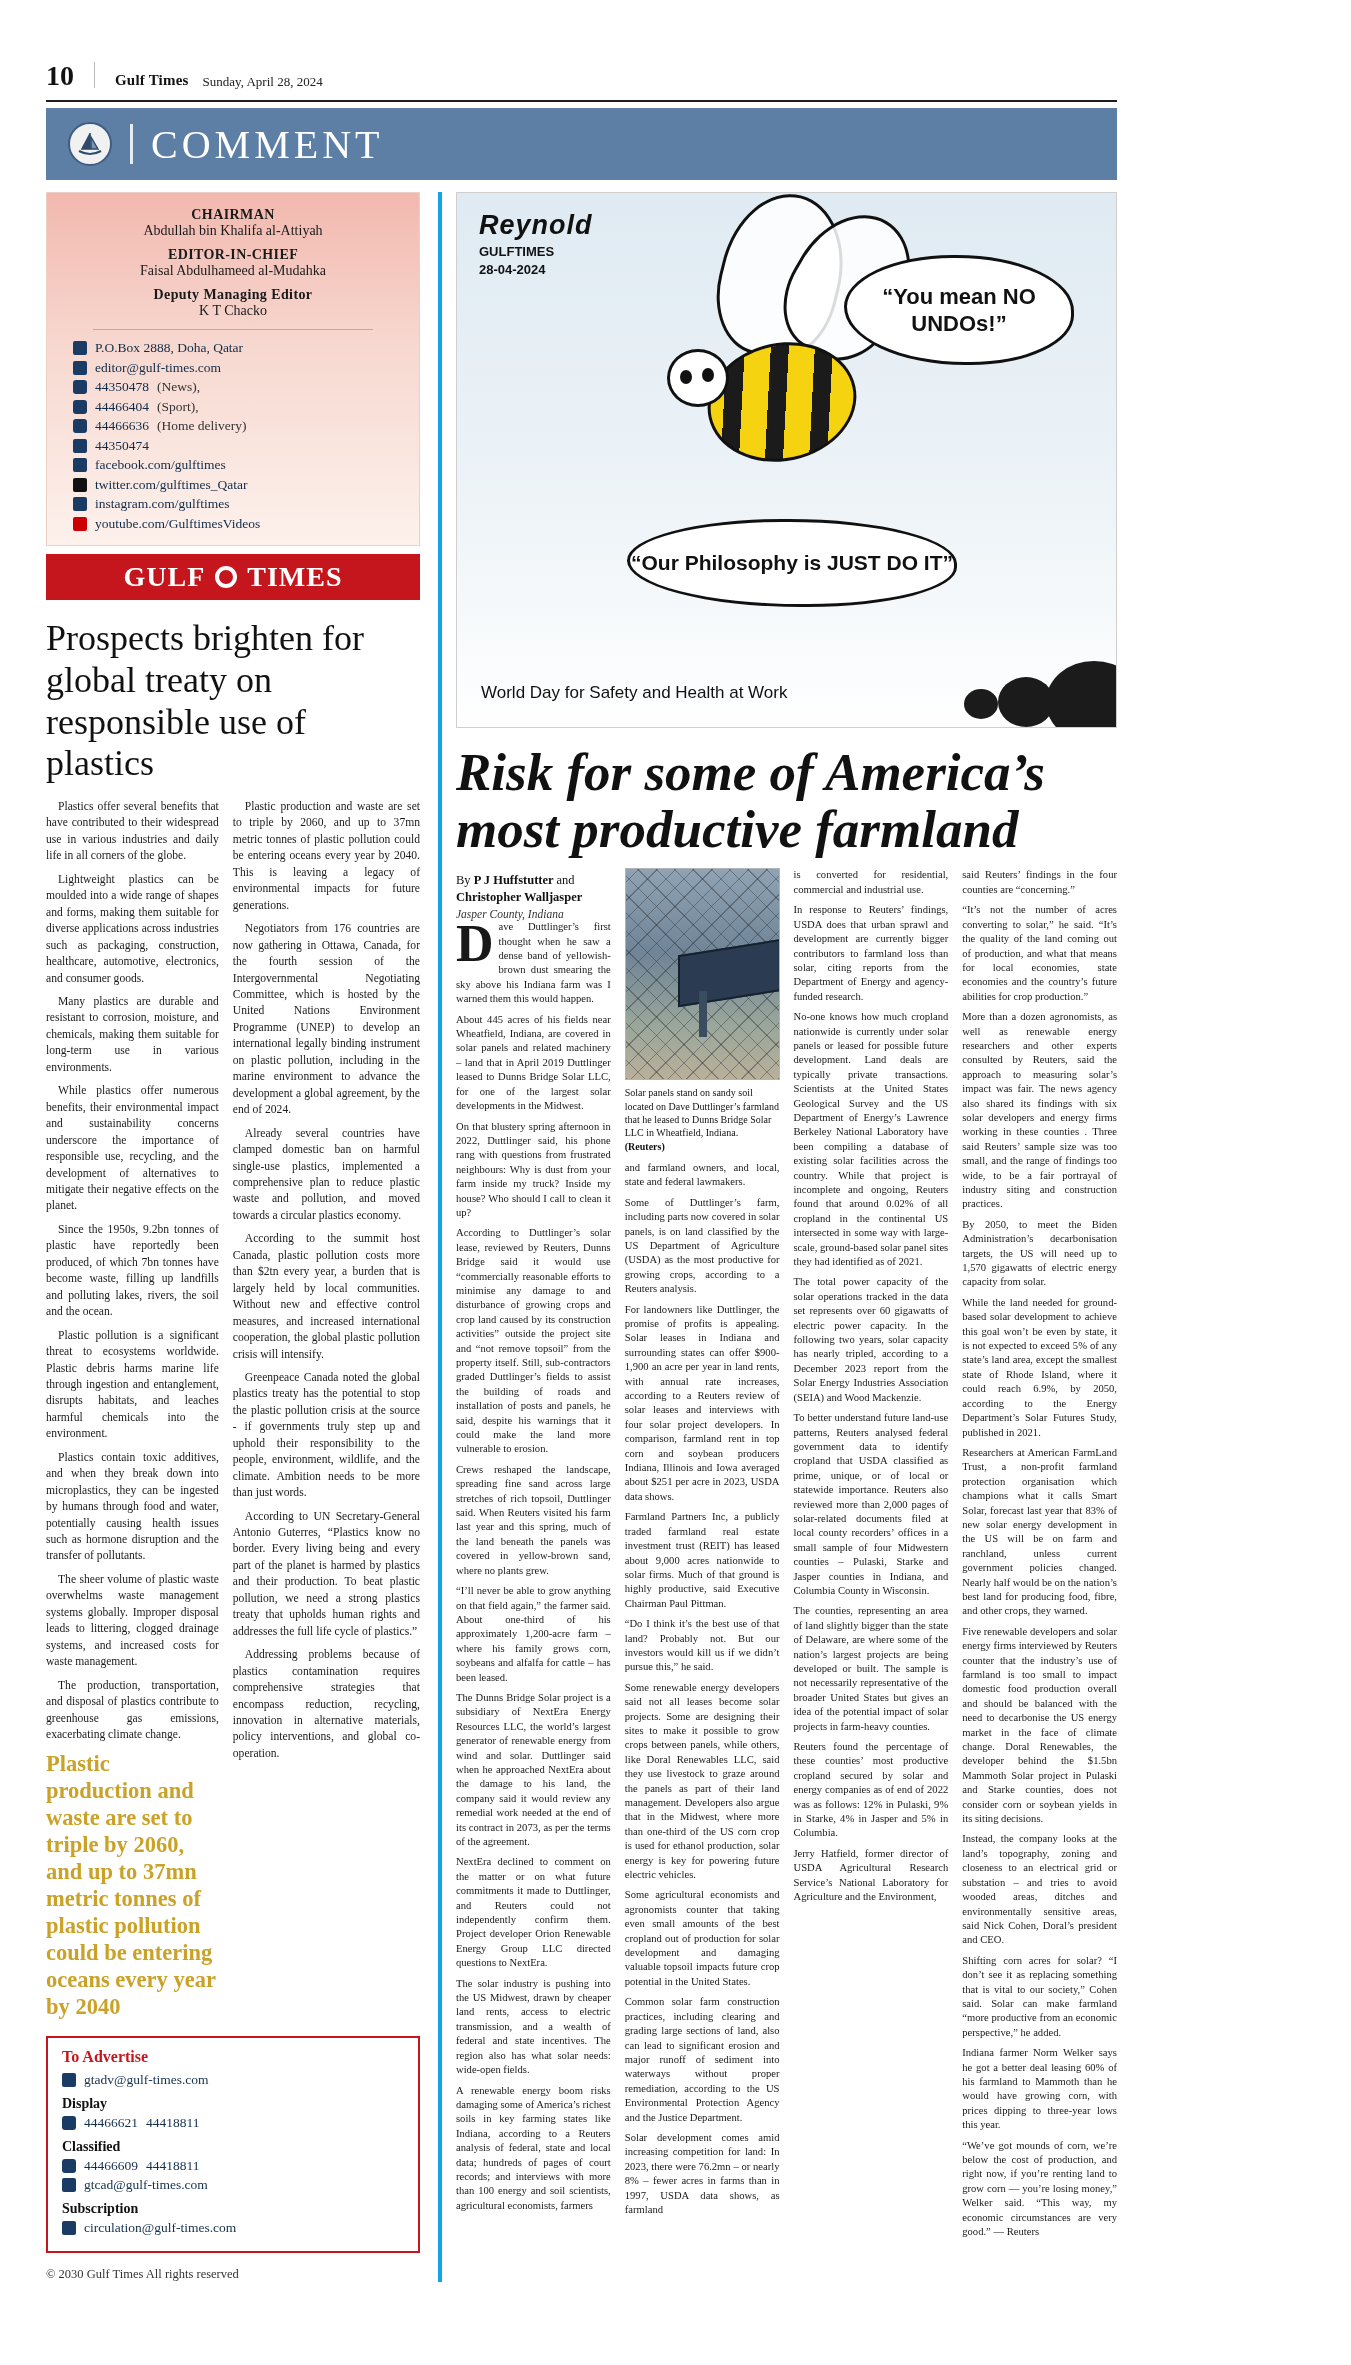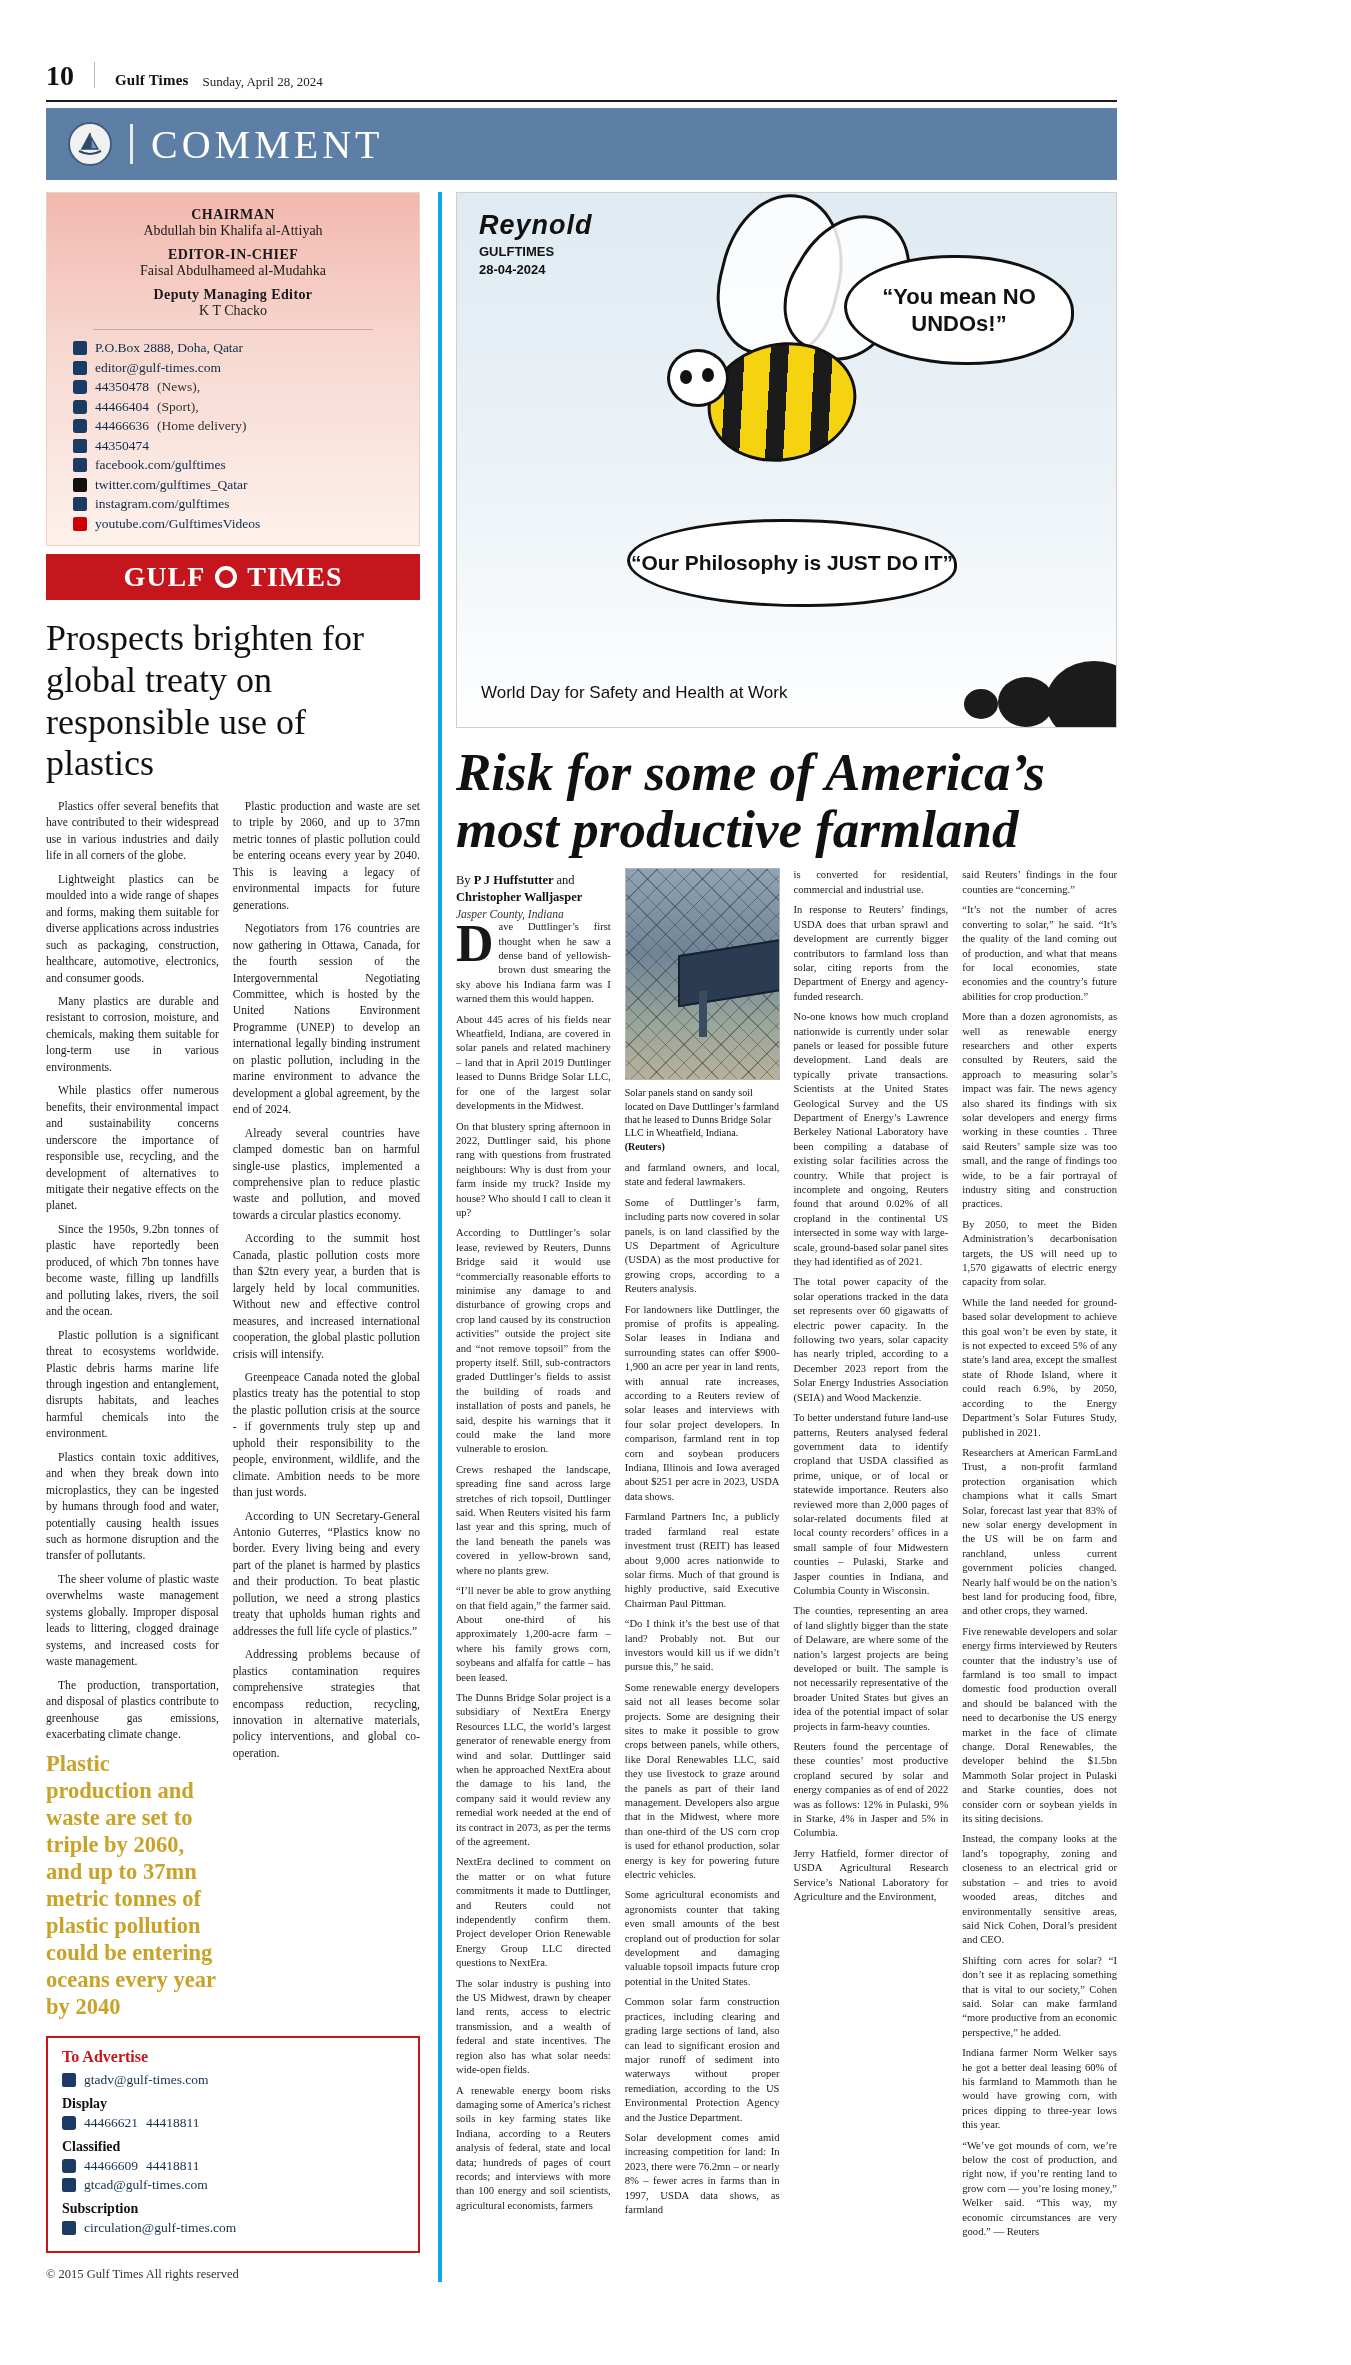--- a/index.html
+++ b/index.html
@@ -431,21 +431,21 @@
             <span class="cb-ic mail"></span>
             <span>gtcad@gulf-times.com</span>
           </div>
         <div class="ad-sub">Subscription</div>
         <div class="ad-row">
             <span class="cb-ic mail"></span>
             <span>circulation@gulf-times.com</span>
           </div>
       </div>
 
-      <div class="copyright">© 2015 Gulf Times All rights reserved</div>
+      <div class="copyright">© 2030 Gulf Times All rights reserved</div>
     </div>
 
     <div class="col-right">
 
       <div class="cartoon-wrap">
         <div class="cartoon-sig">
           <div class="big">Reynold</div>
           <div>GULFTIMES</div>
           <div>28-04-2024</div>
         </div>

